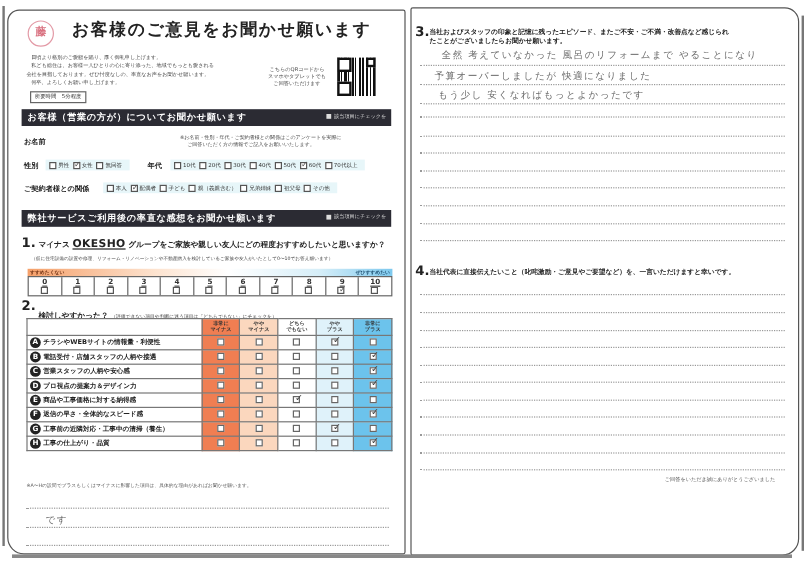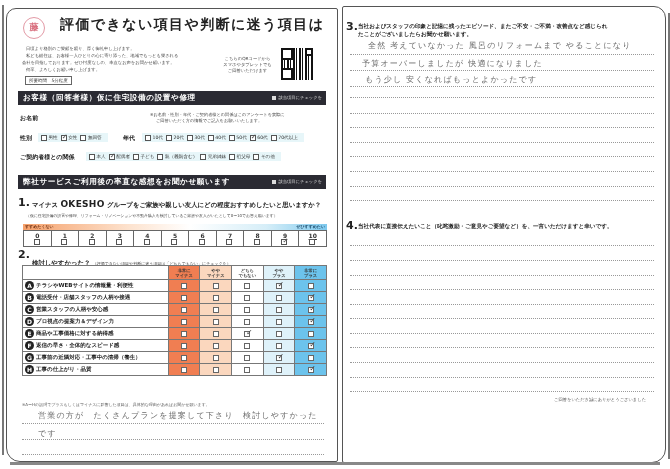--- a/index.html
+++ b/index.html
@@ -41,21 +41,21 @@
   .lbl { position: absolute; font-size: 6px; font-weight: bold; color: #222; }
   .note { position: absolute; left: 150px; top: 112px; font-size: 4.2px; line-height: 5.8px; color: #444; }
   .optrow { position: absolute; display: flex; align-items: center; font-size: 4.6px; color: #333; background: #e7f6f9; height: 9px; padding: 0 3px; }
   .opt { display: flex; align-items: center; margin-right: 3px; white-space: nowrap; }
   .box { display: inline-block; width: 6px; height: 6px; border: 0.8px solid #555; background: #fff; margin-right: 1.5px; position: relative; }
   .box.checked::after { content: "✓"; position: absolute; left: 0px; top: -3px; font-size: 7px; color: #555; }
 
   
   .qnum { position: absolute; font-size: 11px; font-weight: bold; color: #222; }
   .qtext { position: absolute; font-size: 6.4px; font-weight: bold; color: #222; }
-  .qtext .brand { font-size: 9px; font-weight: 900; letter-spacing: 0.3px; }
+  .qtext .brand { font-size: 9px; font-weight: 900; letter-spacing: 0.3px; text-decoration: underline; }
   .qsub { position: absolute; font-size: 3.9px; color: #444; }
   .scale-head { position: absolute; left: 23px; top: 224px; width: 304px; height: 6px;
     background: linear-gradient(90deg, #f5a06a 0%, #fde3cf 35%, #ffffff 55%, #d6eef8 80%, #7ec9ee 100%); font-size: 4px; line-height: 6px; font-weight: bold; }
   .scale-head .l { position: absolute; left: 2px; color: #6b2d10; }
   .scale-head .r { position: absolute; right: 2px; color: #184a6b; }
   .scale { position: absolute; left: 23px; top: 230px; width: 304px; height: 17px; display: flex; border: 0.8px solid #666; }
   .scale .cell { flex: 1; border-right: 0.8px solid #666; display: flex; flex-direction: column; align-items: center; justify-content: center; font-size: 6px; font-weight: bold; color: #333; }
   .scale .cell:last-child { border-right: none; }
   .scale .cell .num { line-height: 7px; text-decoration: underline; text-decoration-thickness: 0.5px; }
 
@@ -80,39 +80,39 @@
 </style>
 </head>
 <body>
 
 <div class="page">
   <div class="frame-left"></div>
   <div class="frame-right"></div>
   <div class="bottom-shadow"></div>
 
   <div class="seal">藤</div>
-  <div class="title">評価できない項目や判断に迷う項目は</div>
+  <div class="title">お客様のご意見をお聞かせ願います</div>
   <div class="intro">
     <div>日頃より格別のご愛顧を賜り、厚く御礼申し上げます。</div>
     <div>私ども総住は、お客様一人ひとりの心に寄り添った、地域でもっとも愛される</div>
     <div style="padding-left:0">会社を目指しております。ぜひ忖度なしの、率直なお声をお聞かせ願います。</div>
     <div>何卒、よろしくお願い申し上げます。</div>
   </div>
   <div class="time-box">所要時間　5分程度</div>
   <div class="qr-text">
     <div>こちらのQRコードから</div>
     <div>スマホやタブレットでも</div>
     <div>ご回答いただけます</div>
   </div>
   <div class="qr">
       <span class="corner"></span>
     </div>
 
   <div class="bar" style="top:91px;">
-    <span>お客様（回答者様）仮に住宅設備の設置や修理</span>
+    <span>お客様（営業の方が）についてお聞かせ願います</span>
     <span class="hint"><span class="cb"></span><span>該当項目にチェックを</span></span>
   </div>
 
   <div class="lbl" style="left:20px;top:114px;">お名前</div>
   <div class="note">
     <div>※お名前・性別・年代・ご契約者様との関係はこのアンケートを実際に</div>
     <div style="padding-left:6px">ご回答いただく方の情報でご記入をお願いいたします。</div>
   </div>
 
   <div class="lbl" style="left:20px;top:134px;">性別</div>
@@ -341,21 +341,20 @@
       <td class="c c1"><span class="tbox"></span></td>
       <td class="c c2"><span class="tbox"></span></td>
       <td class="c c3"><span class="tbox"></span></td>
       <td class="c c4"><span class="tbox"></span></td>
       <td class="c c5"><span class="tbox checked"></span></td>
     </tr>
   </tbody>
     </table>
 
   <div class="foot-note">※A〜Hの設問でプラスもしくはマイナスに影響した項目は、具体的な理由があればお聞かせ願います。</div>
-  <div class="hand" style="left:38px;top:410px;">営業の方が　たくさんプランを提案して下さり　検討しやすかった</div>
   <div class="dotline" style="left:22px;top:423px;width:302px;"></div>
   <div class="hand" style="left:38px;top:428px;">です</div>
   <div class="dotline" style="left:22px;top:439px;width:302px;"></div>
   <div class="dotline" style="left:22px;top:454px;width:302px;"></div>
 
   <div class="qnum" style="left:346px;top:20px;">3.</div>
   <div class="qtext" style="left:358px;top:23px;font-size:5.6px;">当社およびスタッフの印象と記憶に残ったエピソード、またご不安・ご不満・改善点など感じられ</div>
   <div class="qtext" style="left:358px;top:31px;font-size:5.6px;">たことがございましたらお聞かせ願います。</div>
 
   <div class="hand" style="left:368px;top:40px;">全然 考えていなかった 風呂のリフォームまで やることになり</div>

